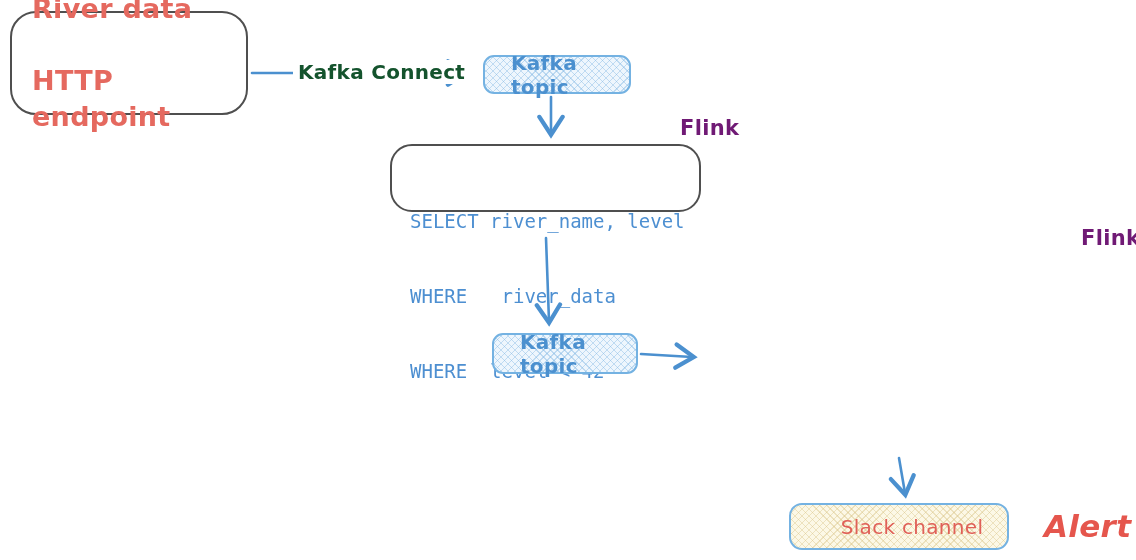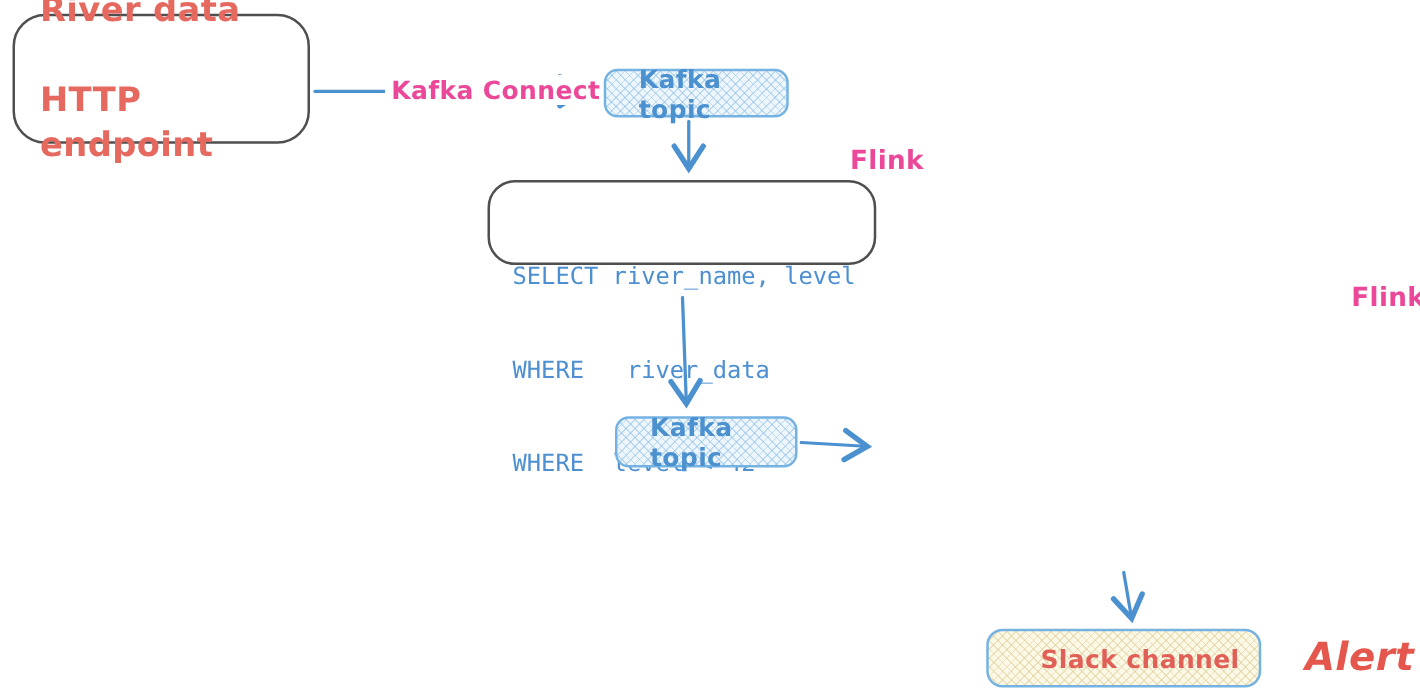--- a/index.html
+++ b/index.html
@@ -47,21 +47,21 @@
       repeating-linear-gradient(45deg, rgba(125,180,226,.42) 0 1px, transparent 1px 5px),
       repeating-linear-gradient(135deg, rgba(125,180,226,.42) 0 1px, transparent 1px 5px),
       #eef6fd;
     color:#4b90cf;font-size:20px;font-weight:bold;
   }
   .kafka1{left:483px;top:55px;width:148px;height:39px;}
   .kafka2{left:492px;top:333px;width:146px;height:41px;}
 
   
   .flink-tag{
-    color:#ec4899;font-size:21px;font-weight:bold;
+    color:#701a75;font-size:21px;font-weight:bold;
   }
   .flink1{left:654px;top:116px;}
   .flink2{left:1055px;top:226px;}
 
   
   .code{
     font-family:"DejaVu Sans Mono", monospace;
     font-size:19px;line-height:25px;
     color:#4d8fd1;
     white-space:pre;
@@ -90,34 +90,34 @@
   .slack{
     left:789px;top:503px;width:220px;height:47px;
     border:2px solid #74b2e2;
     border-radius:13px;
     box-sizing:border-box;
     display:flex;align-items:center;justify-content:center;
     background:
       repeating-linear-gradient(45deg, rgba(214,192,128,.40) 0 1px, transparent 1px 5px),
       repeating-linear-gradient(135deg, rgba(214,192,128,.40) 0 1px, transparent 1px 5px),
       #fcf8e6;
-    color:#e06058;font-size:20px;font-weight:bold;
+    color:#e06058;font-size:20px;font-weight:normal;
   }
 
   .alert{
     left:1018px;top:508px;
     color:#e5564d;font-size:31px;font-weight:bold;font-style:italic;
   }
 
   
   .edge-label{
-    left:308px;top:60px;
+    left:293px;top:60px;
     background:#ffffff;
     padding:0 5px;
-    color:#ec4899;font-size:20px;font-weight:bold;
+    color:#14532d;font-size:20px;font-weight:bold;
   }
 
   svg.overlay{position:absolute;left:0;top:0;pointer-events:none;}
 </style>
 </head>
 <body>
 
 <div class="canvas">
 
   <svg class="overlay" width="1136" height="560" viewBox="0 0 1136 560">

